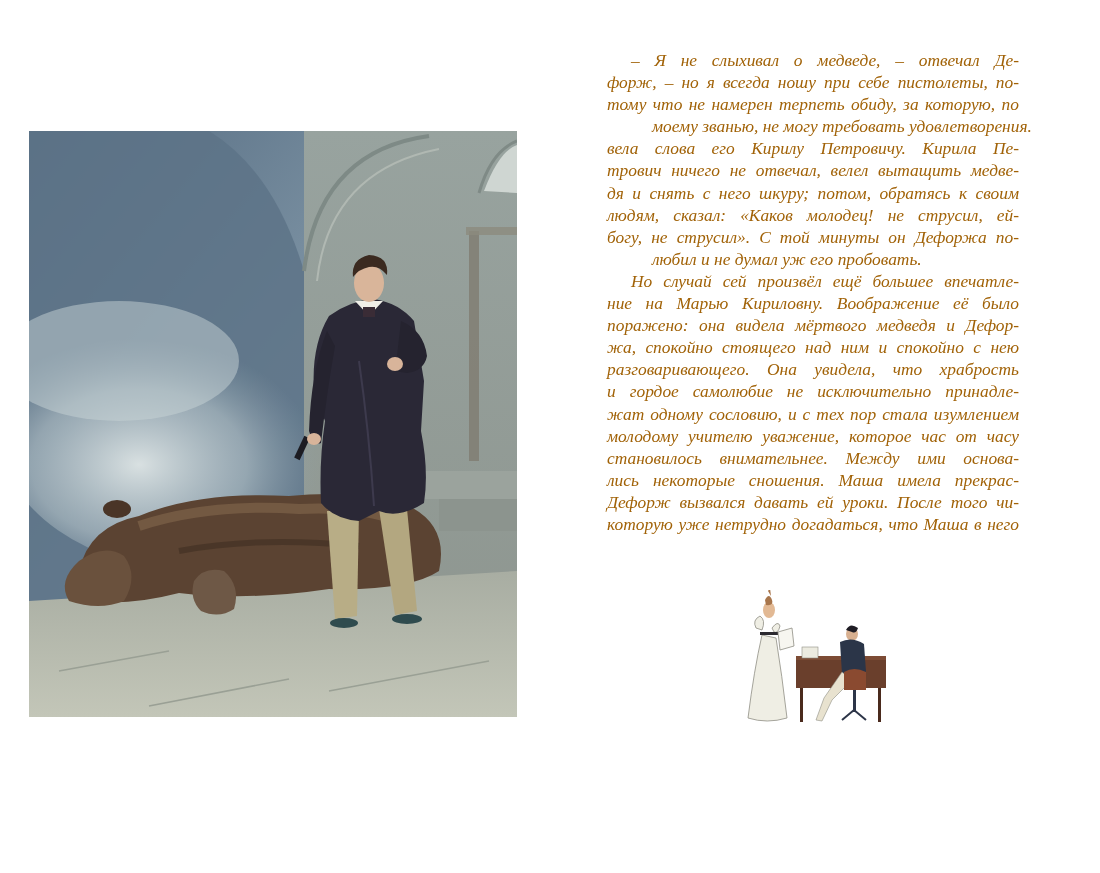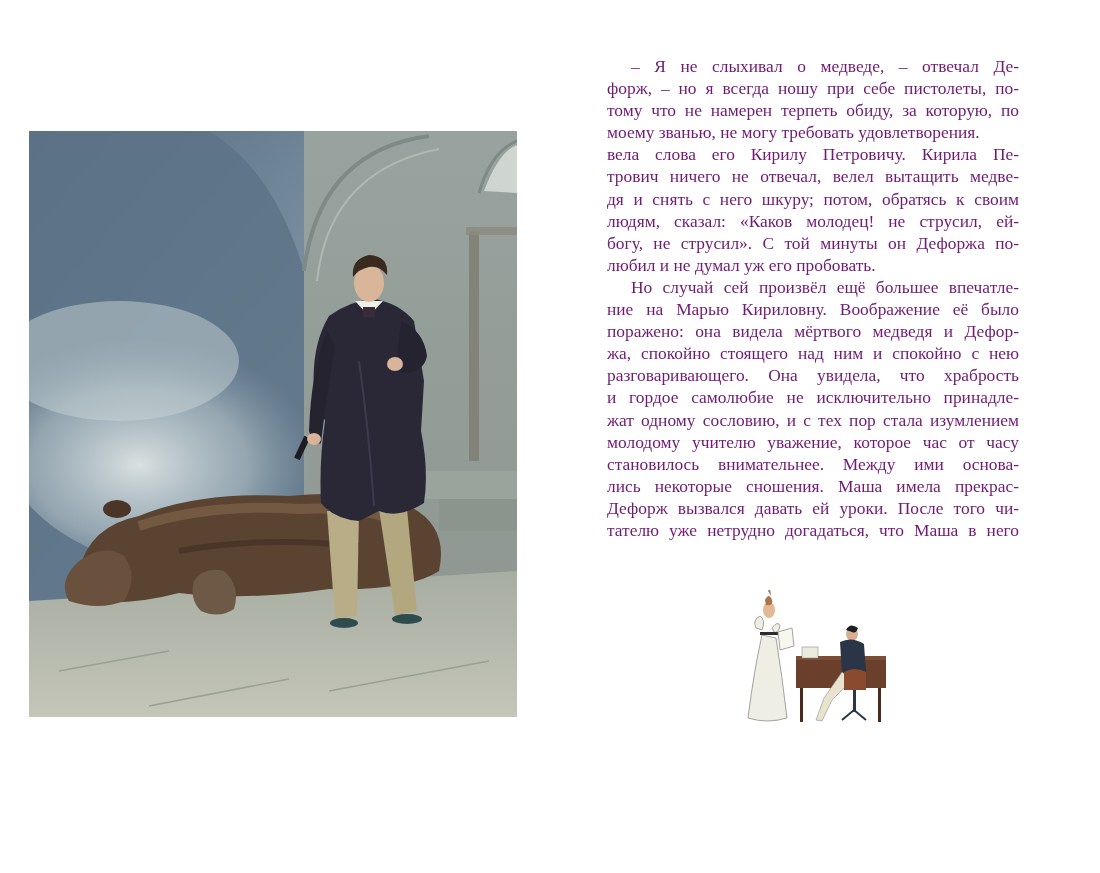--- a/index.html
+++ b/index.html
@@ -12,30 +12,30 @@
     .main-illustration {
       position: absolute; left: 29px; top: 131px; width: 488px; height: 586px;
       overflow: hidden;
       background: linear-gradient(180deg, #7a8d99 0%, #8a9aa0 40%, #a7b1ac 70%, #b6bdb0 100%);
       box-shadow: inset 0 0 0 1px #6f7c80;
     }
     .main-illustration svg { width: 100%; height: 100%; display: block; }
 
     
     .text-column {
-      position: absolute; left: 607px; top: 55px; width: 412px;
+      position: absolute; left: 607px; top: 49px; width: 412px;
       font-family: "Liberation Serif", "DejaVu Serif", serif;
-      font-size: 17.4px; line-height: 22.1px; color: #701a75;
-      text-align: justify; hyphens: manual;
+      font-size: 17.4px; line-height: 22.1px; color: #a16207;
+      text-align: justify; hyphens: manual; font-style: italic;
     }
     .text-column .line {
       display: block; text-align: justify; text-align-last: justify; white-space: nowrap;
     }
     .text-column .line.first { padding-left: 24px; }
-    .text-column .line.last { text-align-last: left; }
+    .text-column .line.last { text-align-last: left; margin-left: 45px; }
 
     
     .vignette {
       position: absolute; left: 732px; top: 590px; width: 160px; height: 140px;
     }
     .vignette svg { width: 100%; height: 100%; display: block; }
   </style>
 </head>
 <body>
 
@@ -139,21 +139,21 @@
     <span class="line">ние на Марью Кириловну. Воображение её было</span>
     <span class="line">поражено: она видела мёртвого медведя и Дефор-</span>
     <span class="line">жа, спокойно стоящего над ним и спокойно с нею</span>
     <span class="line">разговаривающего. Она увидела, что храбрость</span>
     <span class="line">и гордое самолюбие не исключительно принадле-</span>
     <span class="line">жат одному сословию, и с тех пор стала изумлением</span>
     <span class="line">молодому учителю уважение, которое час от часу</span>
     <span class="line">становилось внимательнее. Между ими основа-</span>
     <span class="line">лись некоторые сношения. Маша имела прекрас-</span>
     <span class="line">Дефорж вызвался давать ей уроки. После того чи-</span>
-    <span class="line">тателю уже нетрудно догадаться, что Маша в него</span>
+    <span class="line">которую уже нетрудно догадаться, что Маша в него</span>
   </div>
 </div>
 
 <div class="vignette">
   <svg viewBox="0 0 160 140">
 
     <path d="M30 45 Q22 80 16 128 Q35 134 55 128 Q50 85 44 48 Z" fill="#efeee4" stroke="#8f8e84" stroke-width="0.8"></path>
     <path d="M24 38 Q20 30 28 26 Q34 30 30 40 Z" fill="#efeee4" stroke="#8f8e84" stroke-width="0.8"></path>
     <path d="M40 38 Q46 30 48 36 Q46 44 42 42 Z" fill="#efeee4" stroke="#8f8e84" stroke-width="0.8"></path>
     <rect x="28" y="42" width="18" height="3" fill="#2c2a30"></rect>

